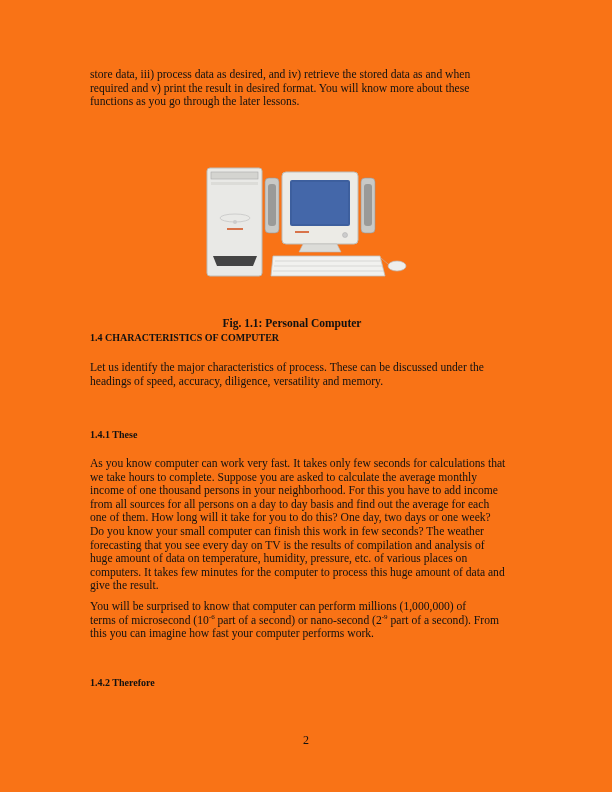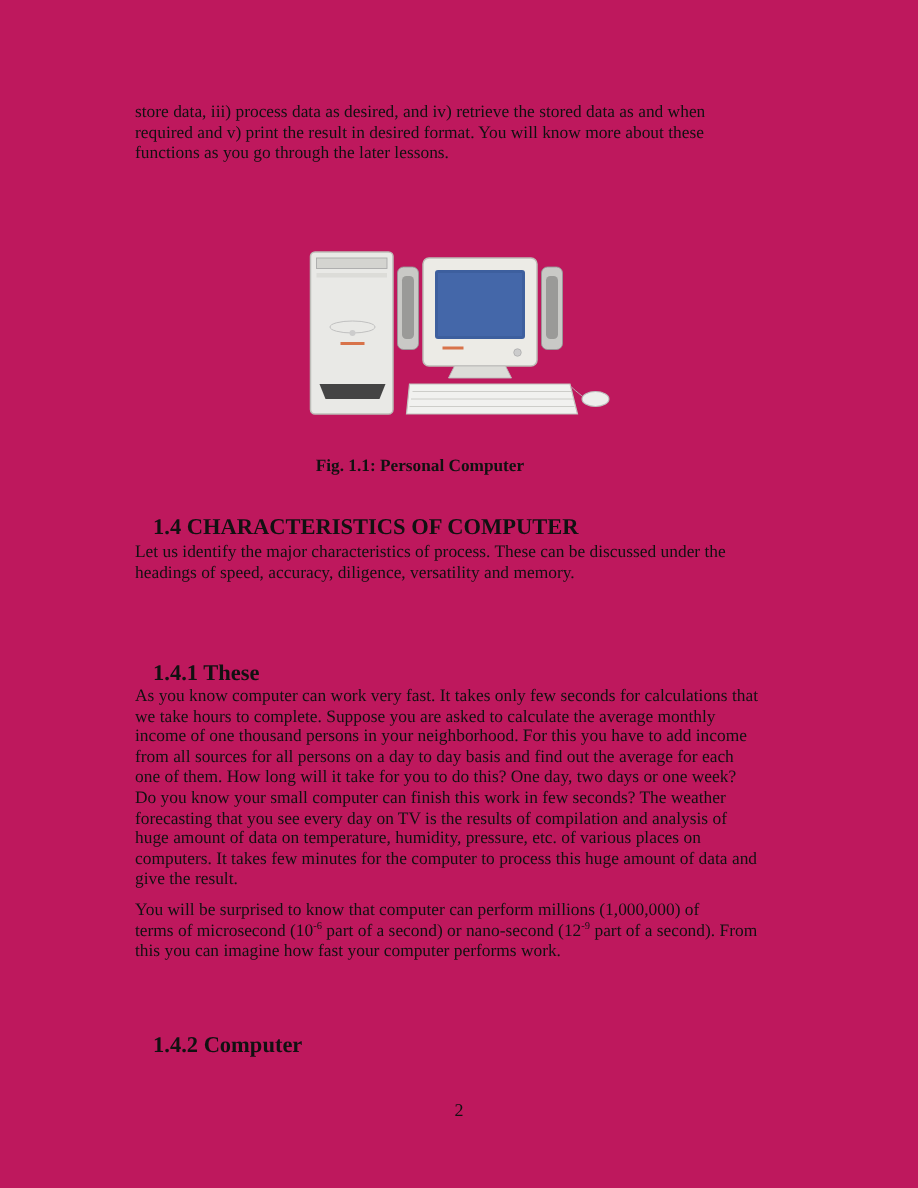--- a/index.html
+++ b/index.html
@@ -1,22 +1,22 @@
 <!DOCTYPE html>
 <html><head>
   <meta charset="utf-8">
   <style>
     html, body { margin: 0; padding: 0; background: #ffffff; }
     body { width: 612px; height: 792px; position: relative; overflow: hidden;
            font-family: "Liberation Serif", "DejaVu Serif", serif; color: #111; }
-    .page { position: absolute; left: 0; top: 0; width: 612px; height: 792px; background: #be185d; }
+    .page { position: absolute; left: 0; top: 0; width: 612px; height: 792px; background: #f97316; }
     .text { position: absolute; left: 90px; width: 440px; font-size: 11.6px; line-height: 13.6px; }
     .p { margin: 0; white-space: pre-line; }
-    .h { position: absolute; left: 90px; font-weight: bold; font-size: 15px; margin: 12px; }
-    .cap { position: absolute; left: 0; width: 560px; text-align: center; font-weight: bold; font-size: 11.5px; margin: 0; }
+    .h { position: absolute; left: 90px; font-weight: bold; font-size: 10px; margin: 0; }
+    .cap { position: absolute; left: 0; width: 560px; text-align: center; font-weight: bold; font-size: 11.5px; margin: 12px; }
     .fig { position: absolute; left: 195px; top: 160px; width: 225px; height: 125px; }
     .pageno { position: absolute; left: 0; width: 612px; text-align: center; font-size: 12px; top: 733px; }
     sup { font-size: 7px; vertical-align: 5px; line-height: 0; }
   </style>
 </head>
 <body>
 
 <div class="page">
 
   <div class="text" style="top:68px;">
@@ -80,20 +80,20 @@
 one of them. How long will it take for you to do this? One day, two days or one week?
 Do you know your small computer can finish this work in few seconds? The weather
 forecasting that you see every day on TV is the results of compilation and analysis of
 huge amount of data on temperature, humidity, pressure, etc. of various places on
 computers. It takes few minutes for the computer to process this huge amount of data and
 give the result.</p>
   </div>
 
   <div class="text" style="top:600px;">
     <p class="p" style="white-space:nowrap;">You will be surprised to know that computer can perform millions (1,000,000) of</p>
-    <p class="p" style="white-space:nowrap;"><span>terms of microsecond (10</span><sup>-6</sup><span> part of a second) or nano-second (12</span><sup>-9</sup><span> part of a second). From</span></p>
+    <p class="p" style="white-space:nowrap;"><span>terms of microsecond (10</span><sup>-6</sup><span> part of a second) or nano-second (2</span><sup>-9</sup><span> part of a second). From</span></p>
     <p class="p" style="white-space:nowrap;">this you can imagine how fast your computer performs work.</p>
   </div>
 
-  <h3 class="h" style="top:677px;">1.4.2 Computer</h3>
+  <h3 class="h" style="top:677px;">1.4.2 Therefore</h3>
 
   <div class="pageno">2</div>
 </div>
 
 </body></html>

